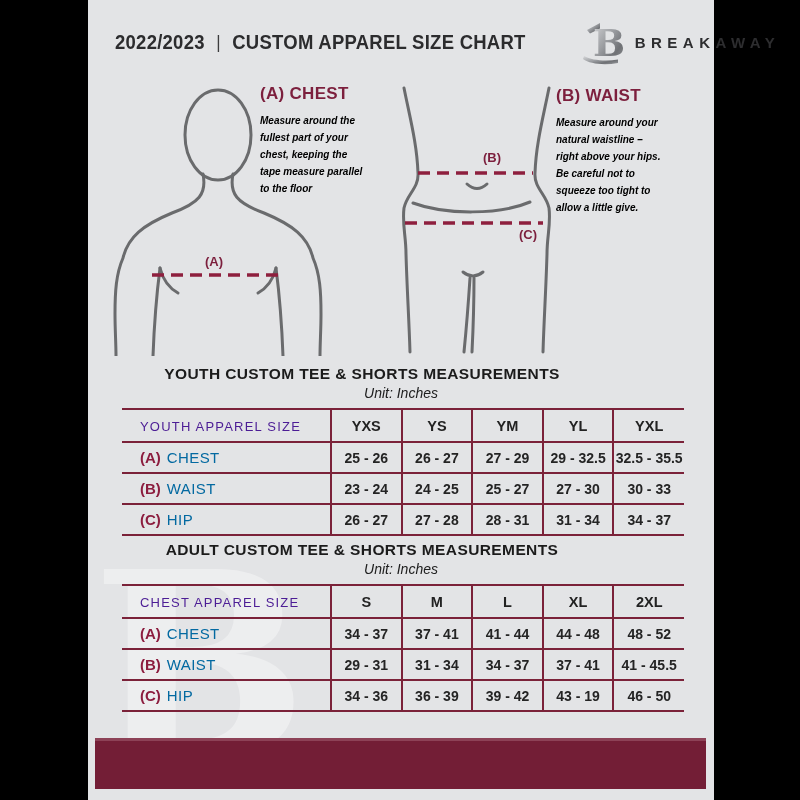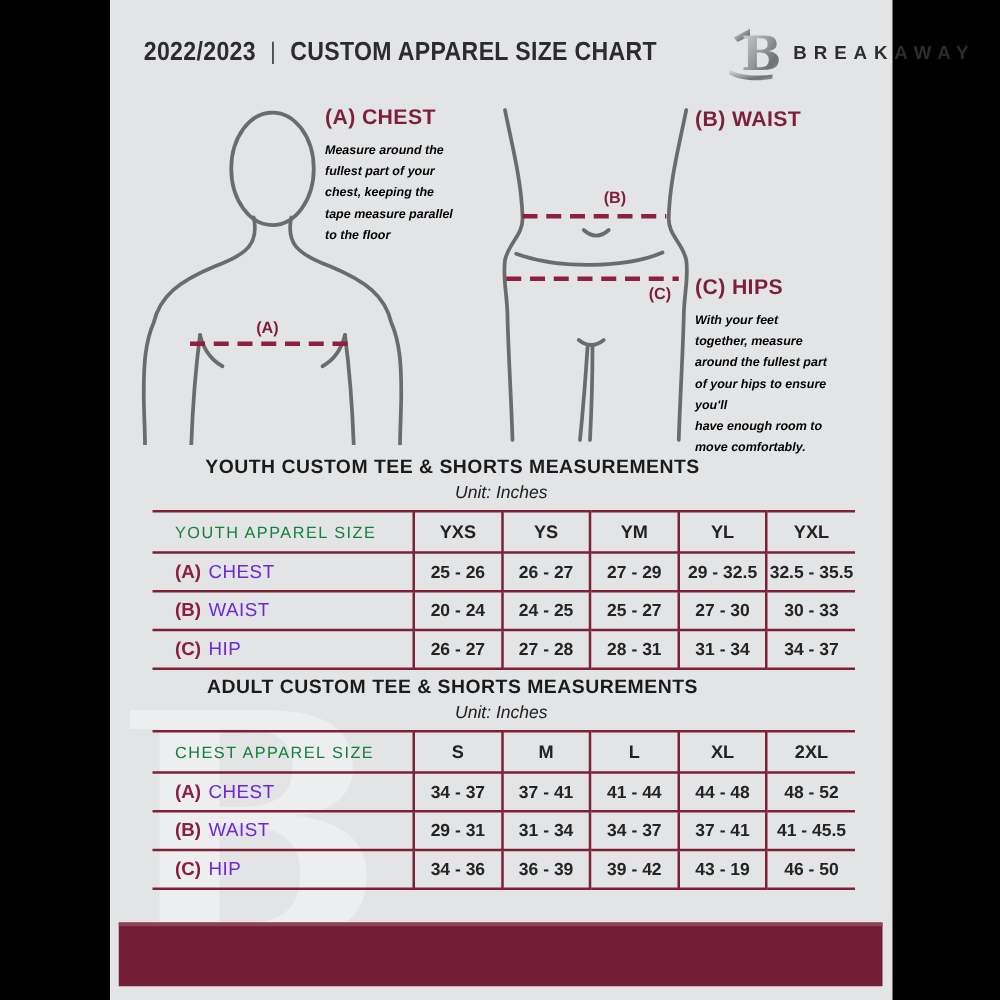--- a/index.html
+++ b/index.html
@@ -55,24 +55,24 @@
   table.sizes {
     position:absolute; left:34px; width:562px; z-index:2;
     border-collapse:collapse; table-layout:fixed;
   }
   .youth-table { top:408px; } .adult-table { top:584px; }
   .sizes th, .sizes td { border:2px solid #7b2239; padding:0; text-align:center; }
   .sizes tr > *:first-child { border-left:none; width:190px; text-align:left; padding-left:18px; }
   .sizes tr > *:last-child { border-right:none; }
   .sizes tr.hdr { height:33px; }
   .sizes tr.row { height:31px; }
-  .col-label { font-size:13px; font-weight:500; letter-spacing:1.2px; color:#15803d; }
+  .col-label { font-size:13px; font-weight:500; letter-spacing:1.2px; color:#4c1d95; }
   .size-head { font-size:14.5px; font-weight:700; color:#222; }
   .row-prefix { font-weight:800; color:#8c1d3f; margin-right:6px; font-size:15px; }
-  .row-label { font-size:15px; font-weight:400; color:#6d28d9; letter-spacing:.4px; }
+  .row-label { font-size:15px; font-weight:400; color:#0369a1; letter-spacing:.4px; }
   .val { font-size:14px; font-weight:600; color:#242424; }
   
   .watermark {
     position:absolute; left:4px; top:538px; z-index:0;
     font-family:"DejaVu Serif", serif; font-weight:700; font-size:255px; line-height:1;
     color:#ffffff; opacity:.38; user-select:none;
   }
   .footer-bar {
     position:absolute; left:7px; top:738px; width:611px; height:51px; z-index:3;
     background:#731e36; border-top:3px solid #8d4257; box-sizing:border-box;
@@ -138,30 +138,26 @@
   <div class="guide-block block-a">
     <div class="guide-heading">(A) CHEST</div>
     <div class="guide-body">Measure around the
 fullest part of your
 chest, keeping the
 tape measure parallel
 to the floor</div>
   </div>
   <div class="guide-block block-b">
     <div class="guide-heading">(B) WAIST</div>
-  </div>
-  <div class="guide-block block-c">
-    <div class="guide-heading">(C) HIPS</div>
-    <div class="guide-body">With your feet
-together, measure
-around the fullest part
-of your hips to ensure
-you'll
-have enough room to
-move comfortably.</div>
+    <div class="guide-body">Measure around your
+natural waistline –
+right above your hips.
+Be careful not to
+squeeze too tight to
+allow a little give.</div>
   </div>
 
   <div class="section-title youth-title">YOUTH CUSTOM TEE &amp; SHORTS MEASUREMENTS</div>
   <div class="section-unit youth-unit">Unit: Inches</div>
   <table class="sizes youth-table">
     <tbody>
         <tr class="hdr">
       <th><span class="col-label">YOUTH APPAREL SIZE</span></th>
       <th><span class="size-head">YXS</span></th>
       <th><span class="size-head">YS</span></th>
@@ -172,21 +168,21 @@
     <tr class="row">
       <td><span class="row-prefix">(A)</span><span class="row-label">CHEST</span></td>
       <td><span class="val">25 - 26</span></td>
       <td><span class="val">26 - 27</span></td>
       <td><span class="val">27 - 29</span></td>
       <td><span class="val">29 - 32.5</span></td>
       <td><span class="val">32.5 - 35.5</span></td>
     </tr>
     <tr class="row">
       <td><span class="row-prefix">(B)</span><span class="row-label">WAIST</span></td>
-      <td><span class="val">20 - 24</span></td>
+      <td><span class="val">23 - 24</span></td>
       <td><span class="val">24 - 25</span></td>
       <td><span class="val">25 - 27</span></td>
       <td><span class="val">27 - 30</span></td>
       <td><span class="val">30 - 33</span></td>
     </tr>
     <tr class="row">
       <td><span class="row-prefix">(C)</span><span class="row-label">HIP</span></td>
       <td><span class="val">26 - 27</span></td>
       <td><span class="val">27 - 28</span></td>
       <td><span class="val">28 - 31</span></td>

